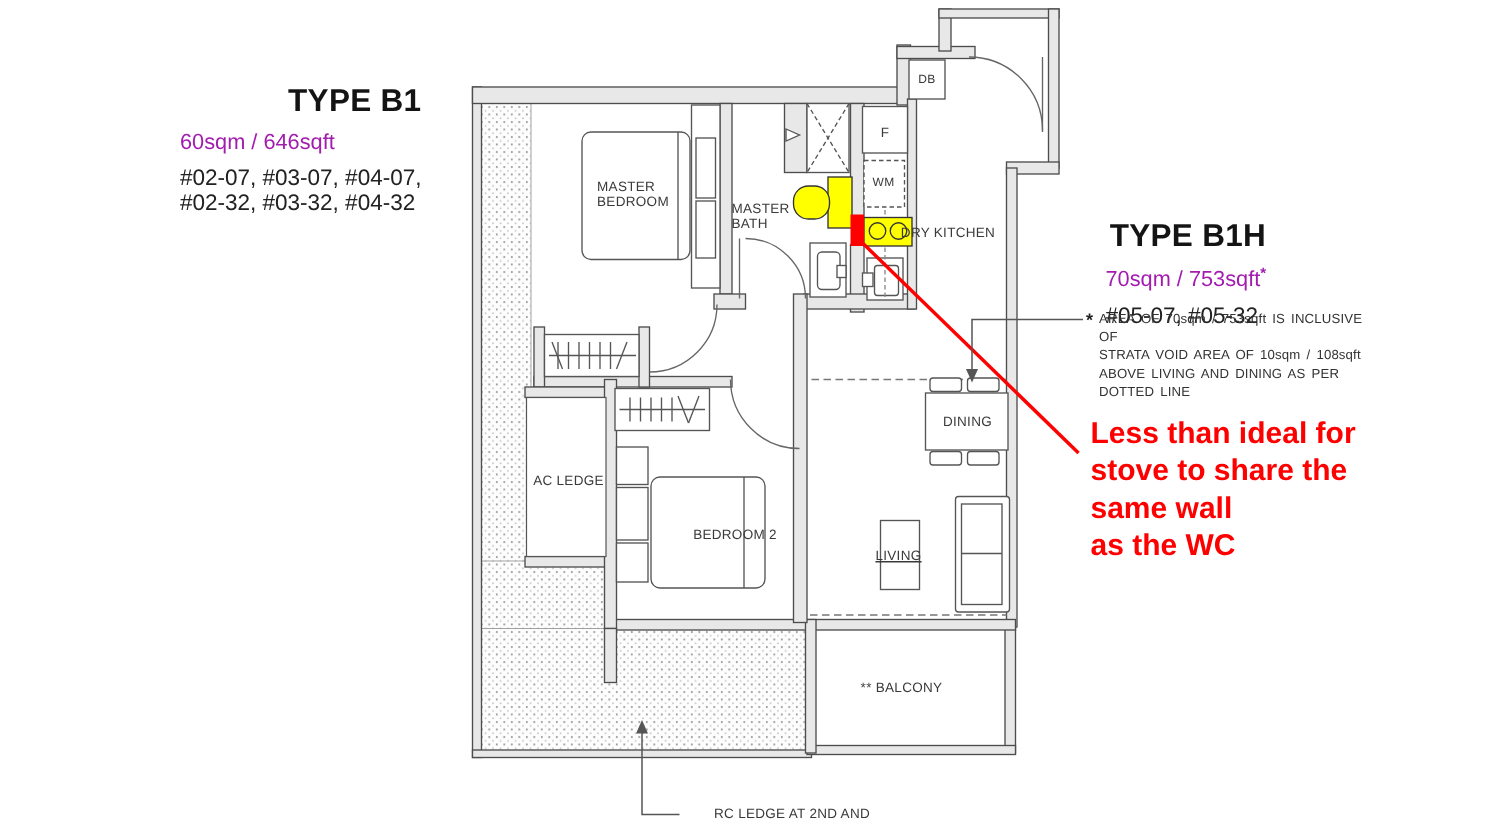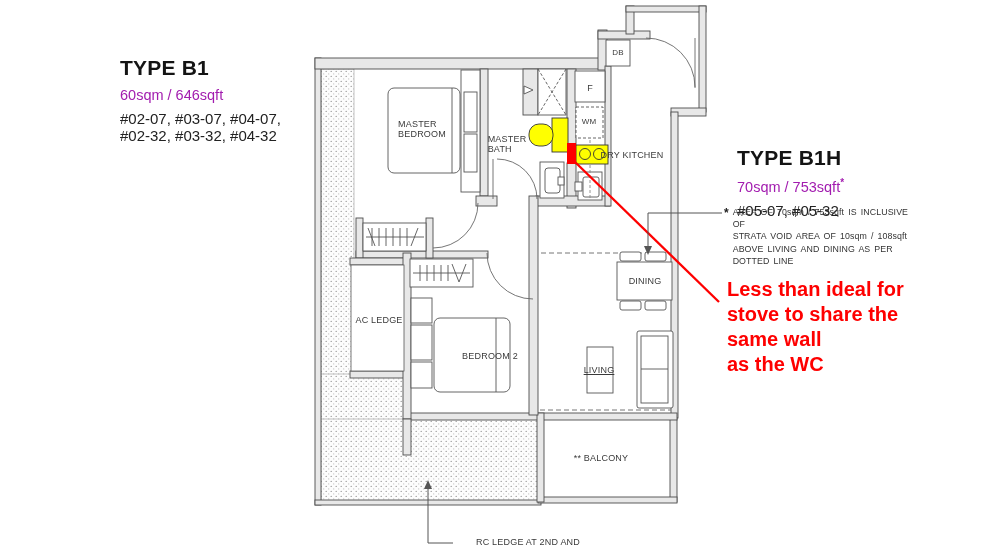--- a/index.html
+++ b/index.html
@@ -2,21 +2,21 @@
 <html style="--highlight: #ffff00; --alert: #fe0000; --wallfill: #e8e8e8; --wallline: #4d4d4d;"><head>
 <meta charset="utf-8">
 <style>
   html,body{margin:0;padding:0;background:#fff;}
   #stage{position:relative;width:1000px;height:552px;background:#ffffff;overflow:hidden;
          font-family:"Liberation Sans",sans-serif;color:#2f2f2f;}
   #plan-svg{position:absolute;left:0;top:0;}
 
   
   .hdr{position:absolute;}
-  .hdr .title{font-size:21px;font-weight:bold;color:#141414;letter-spacing:.2px;}
+  .hdr .title{font-size:21px;font-weight:bold;color:#141414;letter-spacing:.2px;text-align:right;}
   .hdr .area{font-size:14.5px;margin-top:7px;color:#a21caf;}
   .hdr .units{font-size:15px;margin-top:7px;line-height:17px;white-space:pre-line;color:#222;}
   .hdr sup{font-size:10px;font-weight:bold;}
   #b1-block{left:120px;top:56px;}
   #b1h-block{left:737px;top:146px;}
 
   .footnote{position:absolute;left:724px;top:206px;display:flex;width:190px;}
   .footnote .mark{font-weight:bold;font-size:12px;margin-right:4px;color:#222;}
   .footnote .ftext{font-size:8.8px;line-height:12.2px;word-spacing:1.5px;
                    white-space:pre-line;color:#333;letter-spacing:.1px;}

